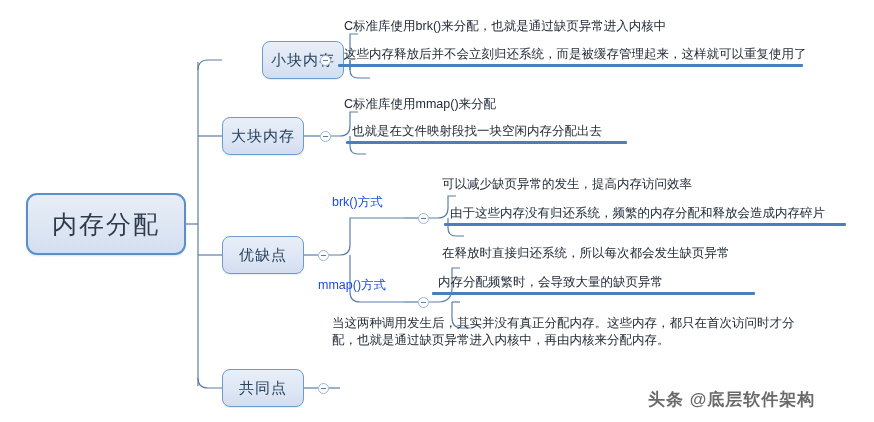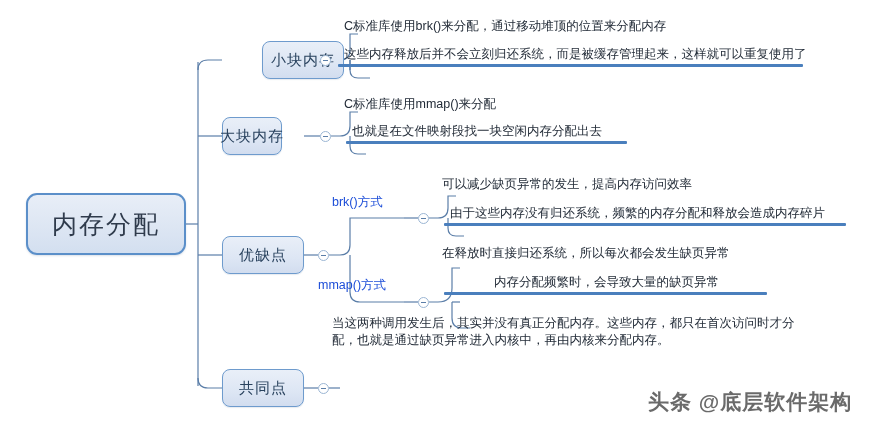--- a/index.html
+++ b/index.html
@@ -115,21 +115,21 @@
     position: absolute;
     left: 2px;
     top: 4px;
     width: 5px;
     height: 1px;
     background: #5b7ea8;
   }
   
   .watermark {
     position: absolute;
-    font-size: 21px;
+    font-size: 17px;
     font-weight: bold;
     color: #4a4a4a;
     opacity: 0.82;
     white-space: nowrap;
     letter-spacing: 1px;
   }
 </style>
 </head>
 <body>
 
@@ -180,30 +180,30 @@
   <div class="root-node" style="left:26px; top:193px; width:160px; height:62px;">
     <span class="label">内存分配</span>
   </div>
 
   <div class="branch-node" style="left:222px; top:41px; width:82px; height:38px;margin-left:40px;">
     <span class="label">小块内存</span>
   </div>
   <div class="toggle" style="left:320px; top:55px;"></div>
 
   <div class="leaf-node no-rule" style="left:338px; top:16px; width:338px; height:20px;">
-    <span class="leaf-text">C标准库使用brk()来分配，通过移动堆顶的位置来分配内存</span>
+    <span class="leaf-text">C标准库使用brk()来分配，也就是通过缺页异常进入内核中</span>
 
   </div>
 
   <div class="leaf-node" style="left:338px; top:44px; width:465px; height:23px;">
     <span class="leaf-text">这些内存释放后并不会立刻归还系统，而是被缓存管理起来，这样就可以重复使用了</span>
     <div class="leaf-rule"></div>
   </div>
 
-  <div class="branch-node" style="left:222px; top:117px; width:60px; height:38px;">
+  <div class="branch-node" style="left:222px; top:117px; width:82px; height:38px;">
     <span class="label">大块内存</span>
   </div>
   <div class="toggle" style="left:320px; top:131px;"></div>
 
   <div class="leaf-node no-rule" style="left:338px; top:94px; width:200px; height:20px;">
     <span class="leaf-text">C标准库使用mmap()来分配</span>
 
   </div>
 
   <div class="leaf-node" style="left:346px; top:121px; width:281px; height:23px;">
@@ -234,21 +234,21 @@
   <div class="plain-node" style="left:312px; top:275px; width:88px; height:20px;">
     <span class="leaf-text">mmap()方式</span>
   </div>
   <div class="toggle" style="left:418px; top:297px;"></div>
 
   <div class="leaf-node no-rule" style="left:436px; top:243px; width:336px; height:20px;">
     <span class="leaf-text">在释放时直接归还系统，所以每次都会发生缺页异常</span>
 
   </div>
 
-  <div class="leaf-node" style="left:444px; top:272px; width:323px; height:23px;align-items:center;">
+  <div class="leaf-node" style="left:432px; top:272px; width:323px; height:23px;">
     <span class="leaf-text">内存分配频繁时，会导致大量的缺页异常</span>
     <div class="leaf-rule"></div>
   </div>
 
 
   <div class="branch-node" style="left:222px; top:369px; width:82px; height:38px;">
     <span class="label">共同点</span>
   </div>
   <div class="toggle" style="left:318px; top:383px;"></div>
 

